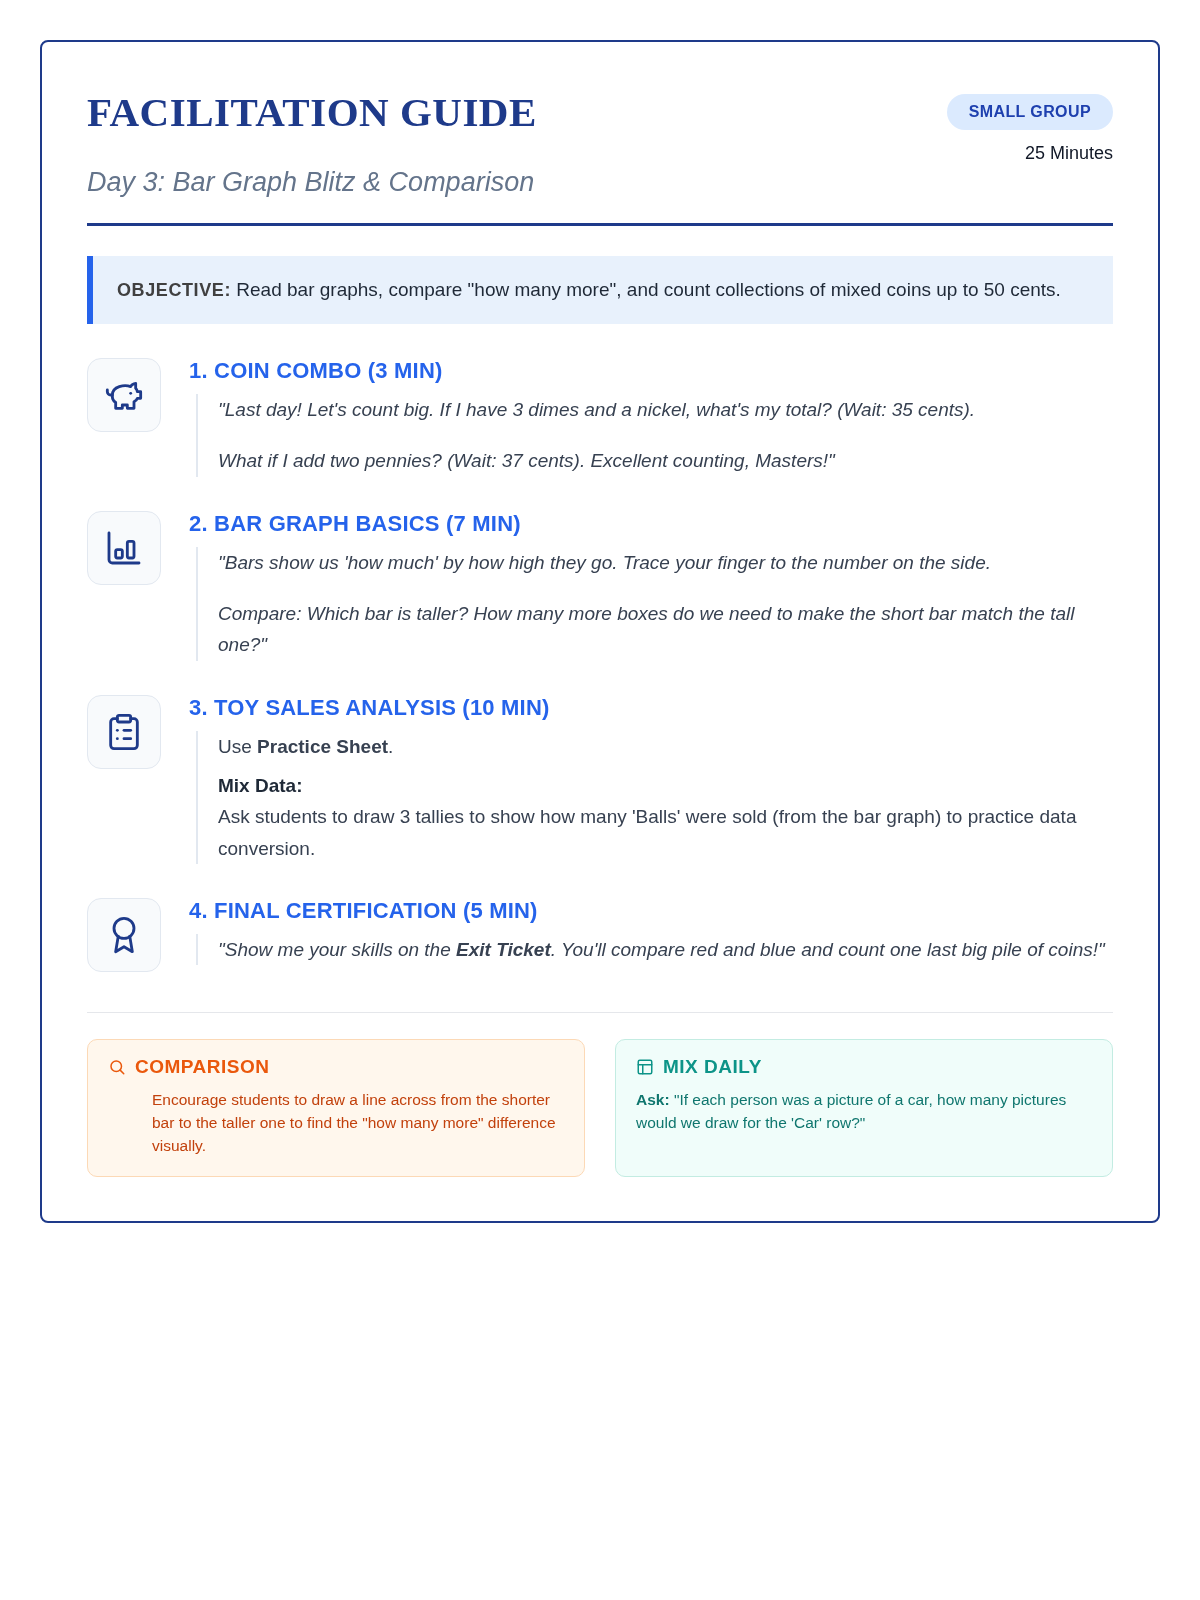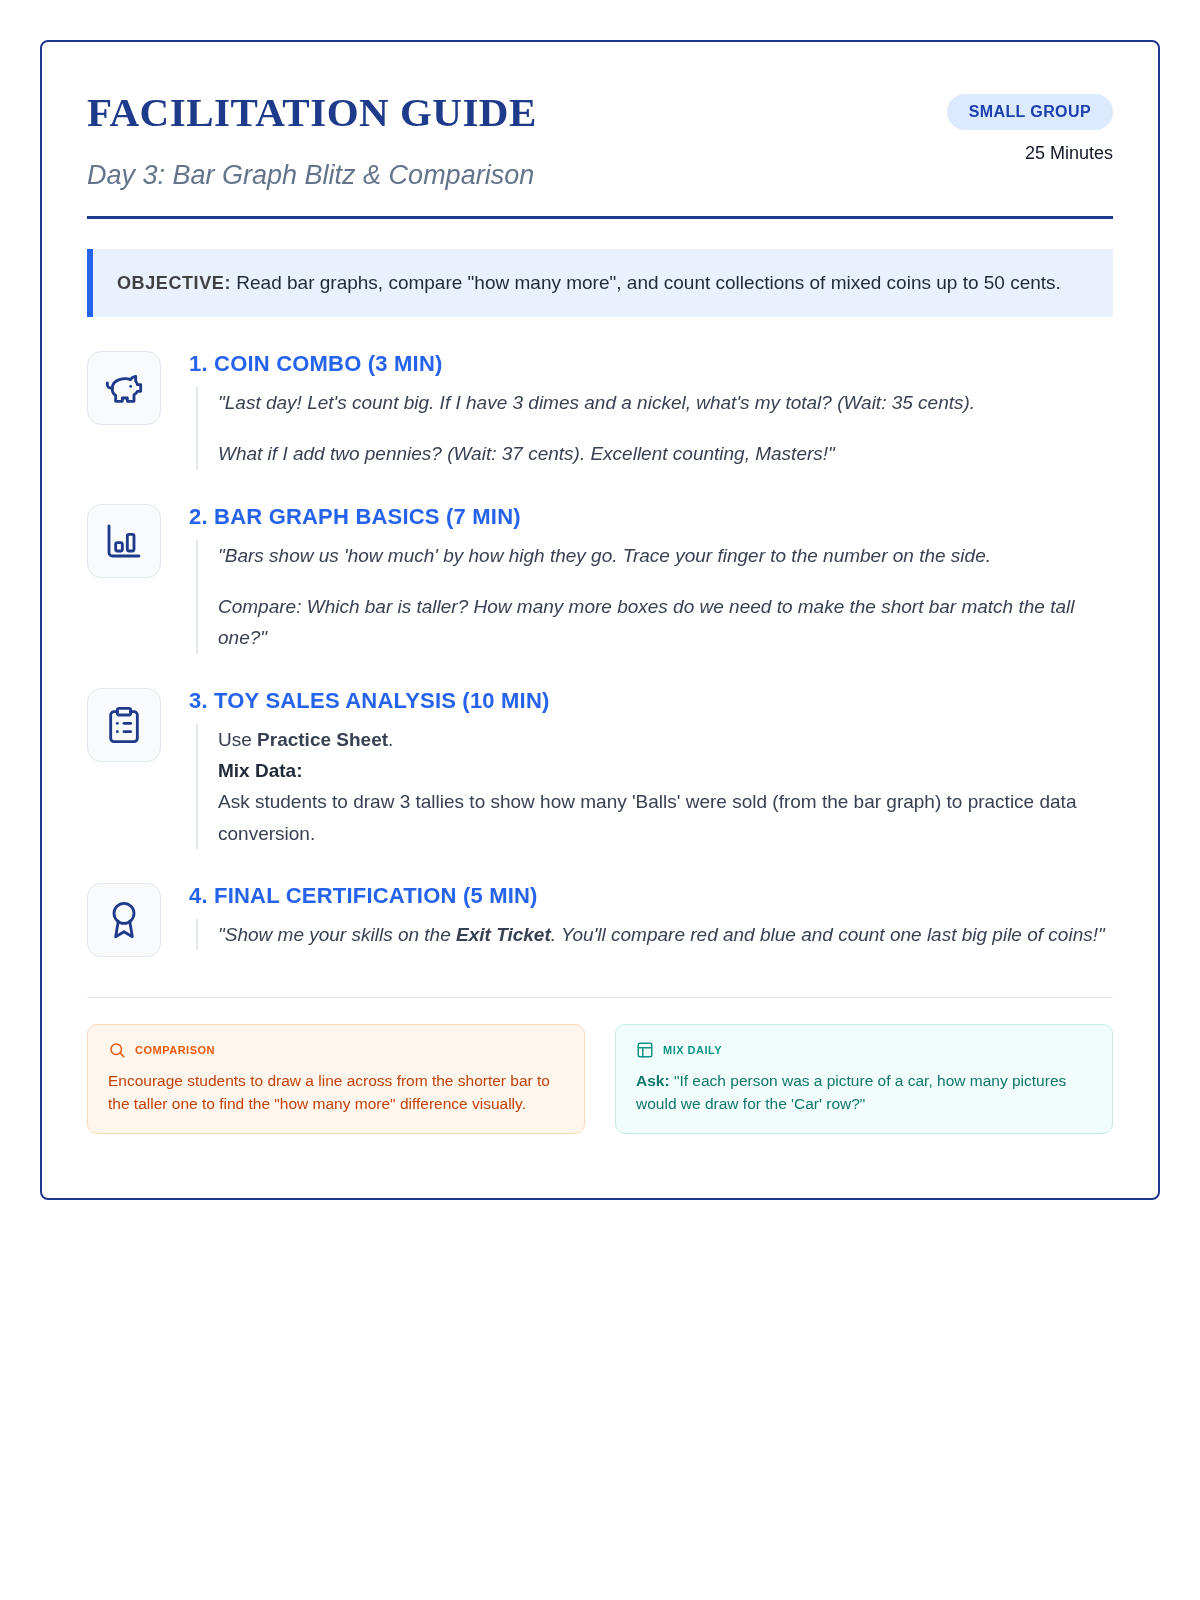--- a/index.html
+++ b/index.html
@@ -22,21 +22,21 @@
   
   .header-row { display: flex; justify-content: space-between; align-items: flex-start; }
   .page-title {
     font-family: "Liberation Serif", serif;
     font-weight: 700;
     font-size: 41px;
     color: #1e3a8a;
     letter-spacing: 0.5px;
   }
   .page-subtitle {
-    margin-top: 24px;
+    margin-top: 31px;
     font-size: 27px;
     font-style: italic;
     color: #64748b;
   }
   .header-right { text-align: right; padding-top: 6px; }
   .badge {
     display: inline-block;
     background: #dbeafe;
     color: #1e40af;
     font-weight: 700;
@@ -88,38 +88,38 @@
     margin-top: 10px;
     margin-left: 7px;
     border-left: 2px solid #e2e8f0;
     padding-left: 20px;
     font-size: 19px;
     line-height: 1.65;
     color: #374151;
   }
   .section-body.italic { font-style: italic; }
   .section-body p + p { margin-top: 20px; }
-  .mix-label { font-weight: 700; color: #1f2937; display: block; margin-top: 0; }
+  .mix-label { font-weight: 700; color: #1f2937; display: block; margin-top: 8px; }
   .bold { font-weight: 700; }
   .underline { text-underline-offset: 3px; }
   
   .notes-divider { border: none; border-top: 1px solid #e5e7eb; margin: 40px 0 26px; }
   .notes-row { display: flex; gap: 30px; }
   .note { flex: 1; border-radius: 10px; padding: 16px 20px 18px; }
   .note-comparison { background: #fff7ed; border: 1px solid #fcd9b6; }
   .note-mix { background: #f0fdfa; border: 1px solid #c3ece2; }
   .note-header {
     display: flex; align-items: center; gap: 9px;
-    font-weight: 700; font-size: 11px; letter-spacing: 0.5px;
+    font-weight: 700; font-size: 19px; letter-spacing: 0.5px;
   }
   .note-comparison .note-header { color: #ea580c; }
   .note-mix .note-header { color: #0d9488; }
   .note-header svg { width: 18px; height: 18px; flex: 0 0 18px; }
   .note-body { margin-top: 10px; font-size: 15.5px; line-height: 1.5; }
-  .note-comparison .note-body { color: #c2410c; }
+  .note-comparison .note-body { color: #c2410c; margin-left: 44px; }
   .note-mix .note-body { color: #0f766e; }
 </style>
 </head>
 <body>
 
 <div class="card">
 
   <div class="header-row">
     <div>
       <div class="page-title">FACILITATION GUIDE</div>

